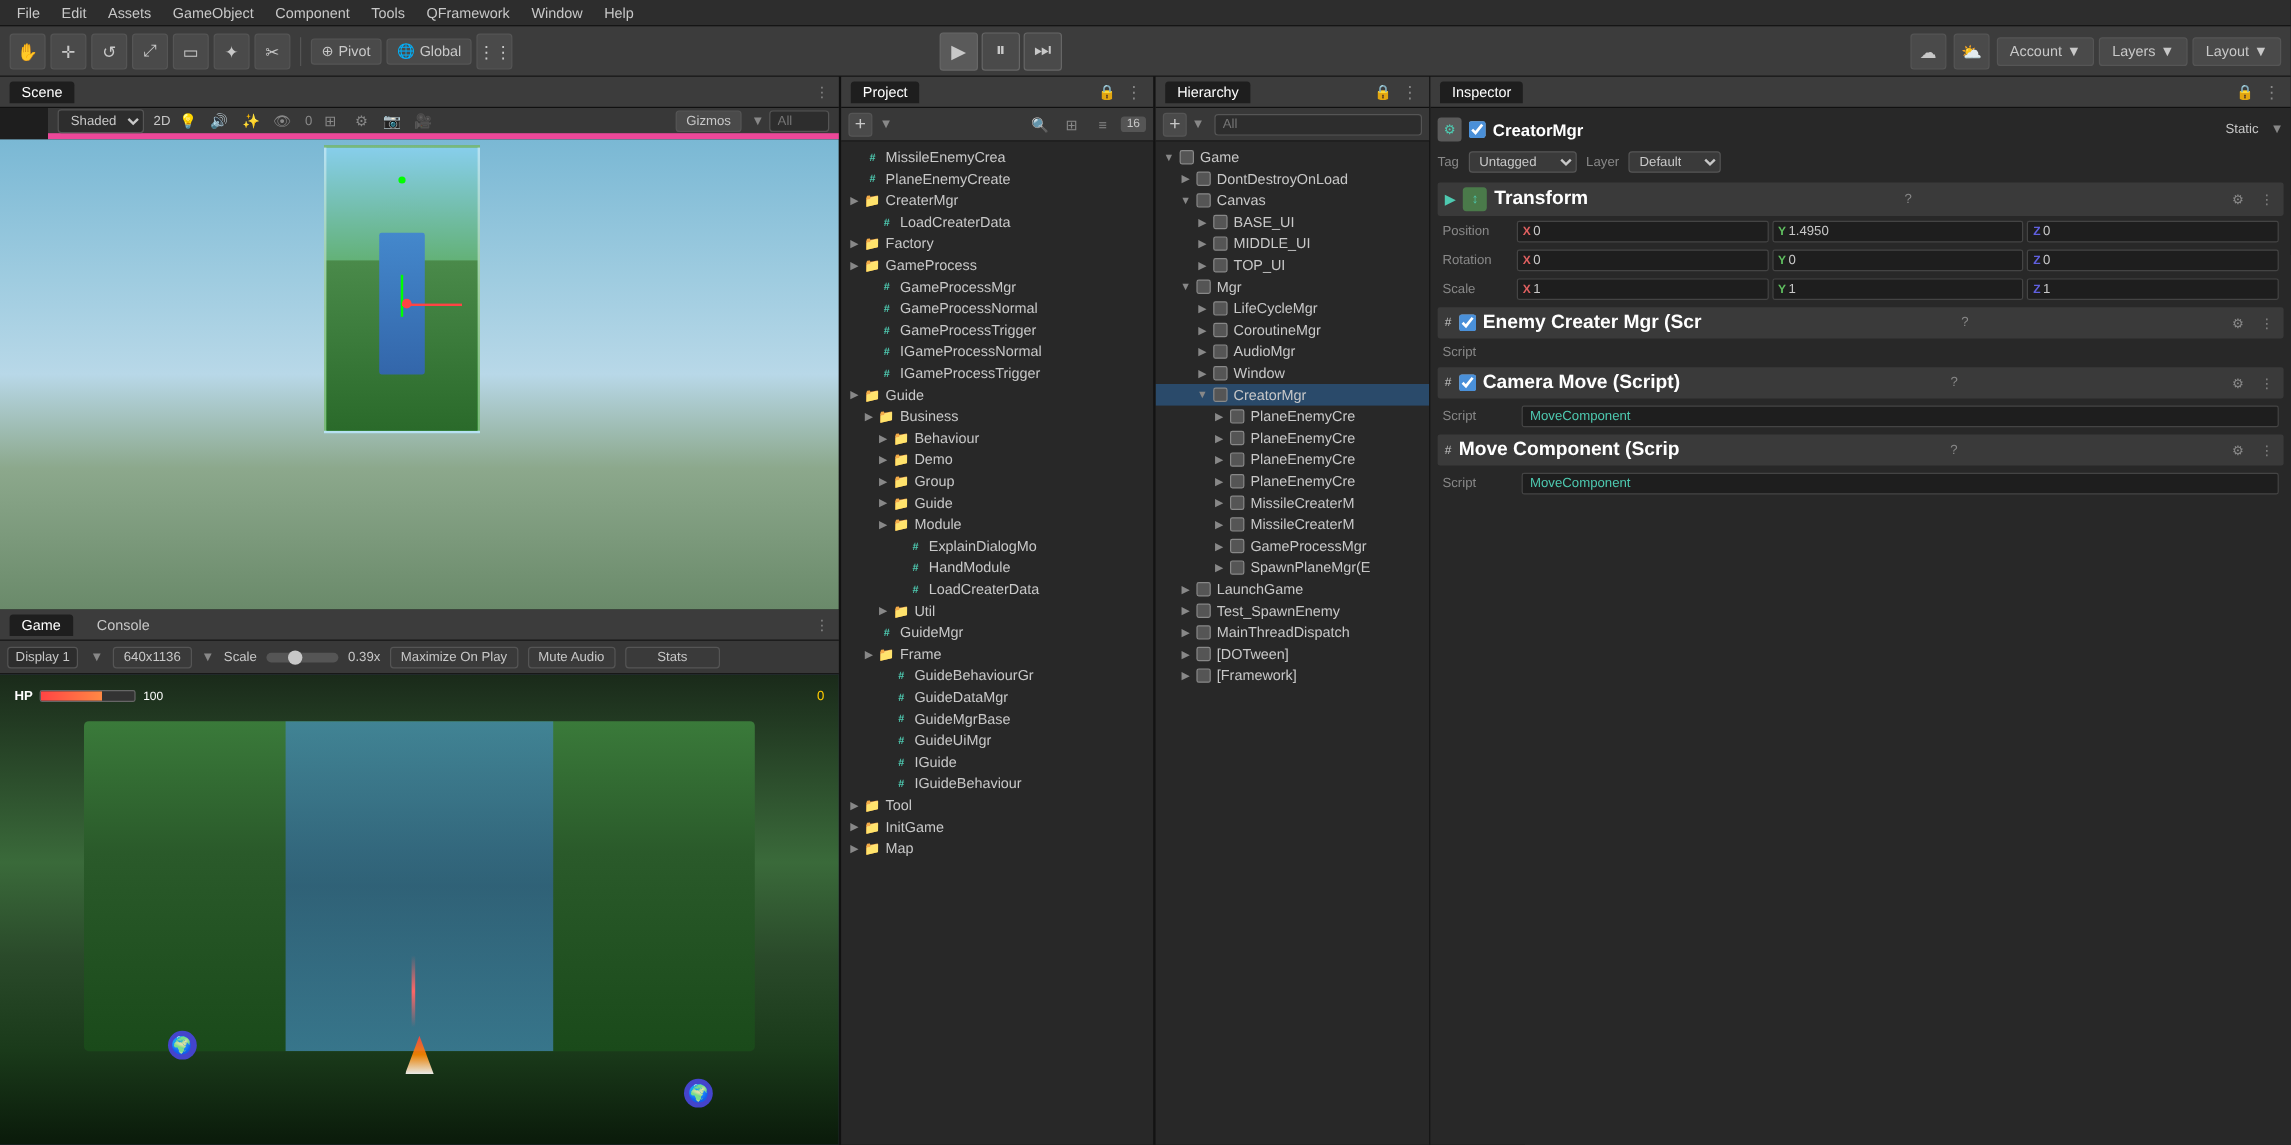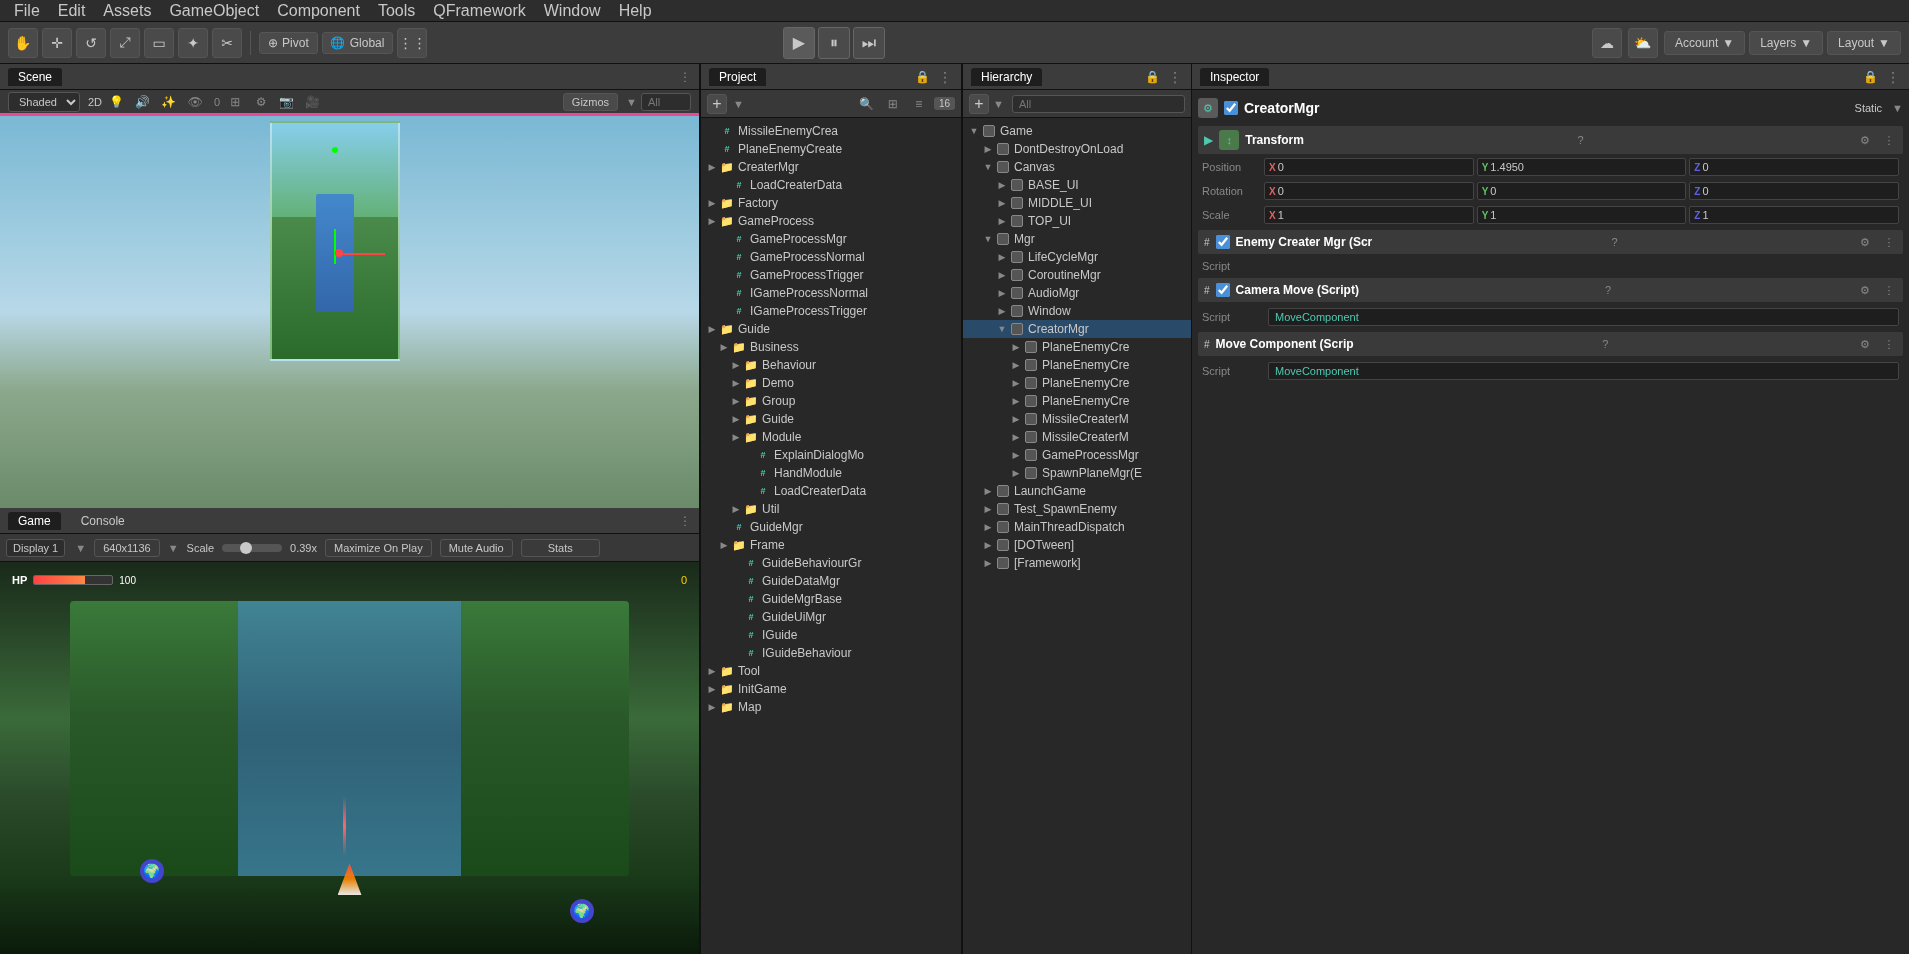--- a/index.html
+++ b/index.html
@@ -20,21 +20,21 @@
       display: flex;
       align-items: center;
       padding: 0 6px;
       gap: 2px;
       border-bottom: 1px solid #111;
     }
     .menu-item {
       padding: 2px 8px;
       cursor: pointer;
       color: #c8c8c8;
-      font-size: 16px;
+      font-size: 12px;
     }
 
     
     #toolbar {
       height: 42px;
       background: #3c3c3c;
       display: flex;
       align-items: center;
       padding: 0 8px;
       gap: 4px;
@@ -276,21 +276,21 @@
       display: flex;
       align-items: center;
       background: #3a3a3a;
       padding: 4px 6px;
       margin-bottom: 4px;
       border-radius: 2px;
       gap: 6px;
       cursor: pointer;
     }
     .component-name {
-      font-size: 12px;
+      font-size: 16px;
       color: #fff;
       font-weight: bold;
     }
     .transform-fields {
       display: grid;
       grid-template-columns: 60px 1fr;
       gap: 2px;
       margin-bottom: 6px;
       padding: 0 4px;
     }
@@ -346,21 +346,22 @@
     ::-webkit-scrollbar-track { background: #2d2d2d; }
     ::-webkit-scrollbar-thumb { background: #555; border-radius: 4px; }
 
     .scene-top-bar {
       height: 26px;
       background: #383838;
       display: flex;
       align-items: center;
       padding: 0 8px;
       gap: 4px;
-      border-bottom: 3px solid #ec4899;
+      border-bottom: 5px solid #ec4899;
+      margin-left: 40px;
     }
     .shaded-dropdown {
       background: #2d2d2d;
       border: 1px solid #555;
       color: #c8c8c8;
       border-radius: 3px;
       padding: 2px 6px;
       font-size: 11px;
       cursor: pointer;
     }
@@ -1135,20 +1136,30 @@
       
       <div class="inspector-title-row">
         <div class="component-icon">⚙</div>
         <input type="checkbox" class="inspector-checkbox" checked="" style="">
         <span class="inspector-name">CreatorMgr</span>
         <span class="static-badge">Static</span>
         <span style="margin-left:4px; color:#888; font-size:11px; cursor:pointer;">▼</span>
       </div>
 
       
+      <div class="tag-layer-row">
+        <span class="tag-label">Tag</span>
+        <select class="tag-select">
+          <option>Untagged</option>
+        </select>
+        <span class="tag-label">Layer</span>
+        <select class="tag-select">
+          <option>Default</option>
+        </select>
+      </div>
 
       
       <div class="component-header">
         <span style="color:#4ec9b0; font-size:12px;">▶</span>
         <div class="component-icon" style="background:#4a7a4a;">↕</div>
         <span class="component-name">Transform</span>
         <button class="component-btn-sm">?</button>
         <button class="component-btn-sm">⚙</button>
         <button class="component-btn-sm dots-menu">⋮</button>
       </div>

